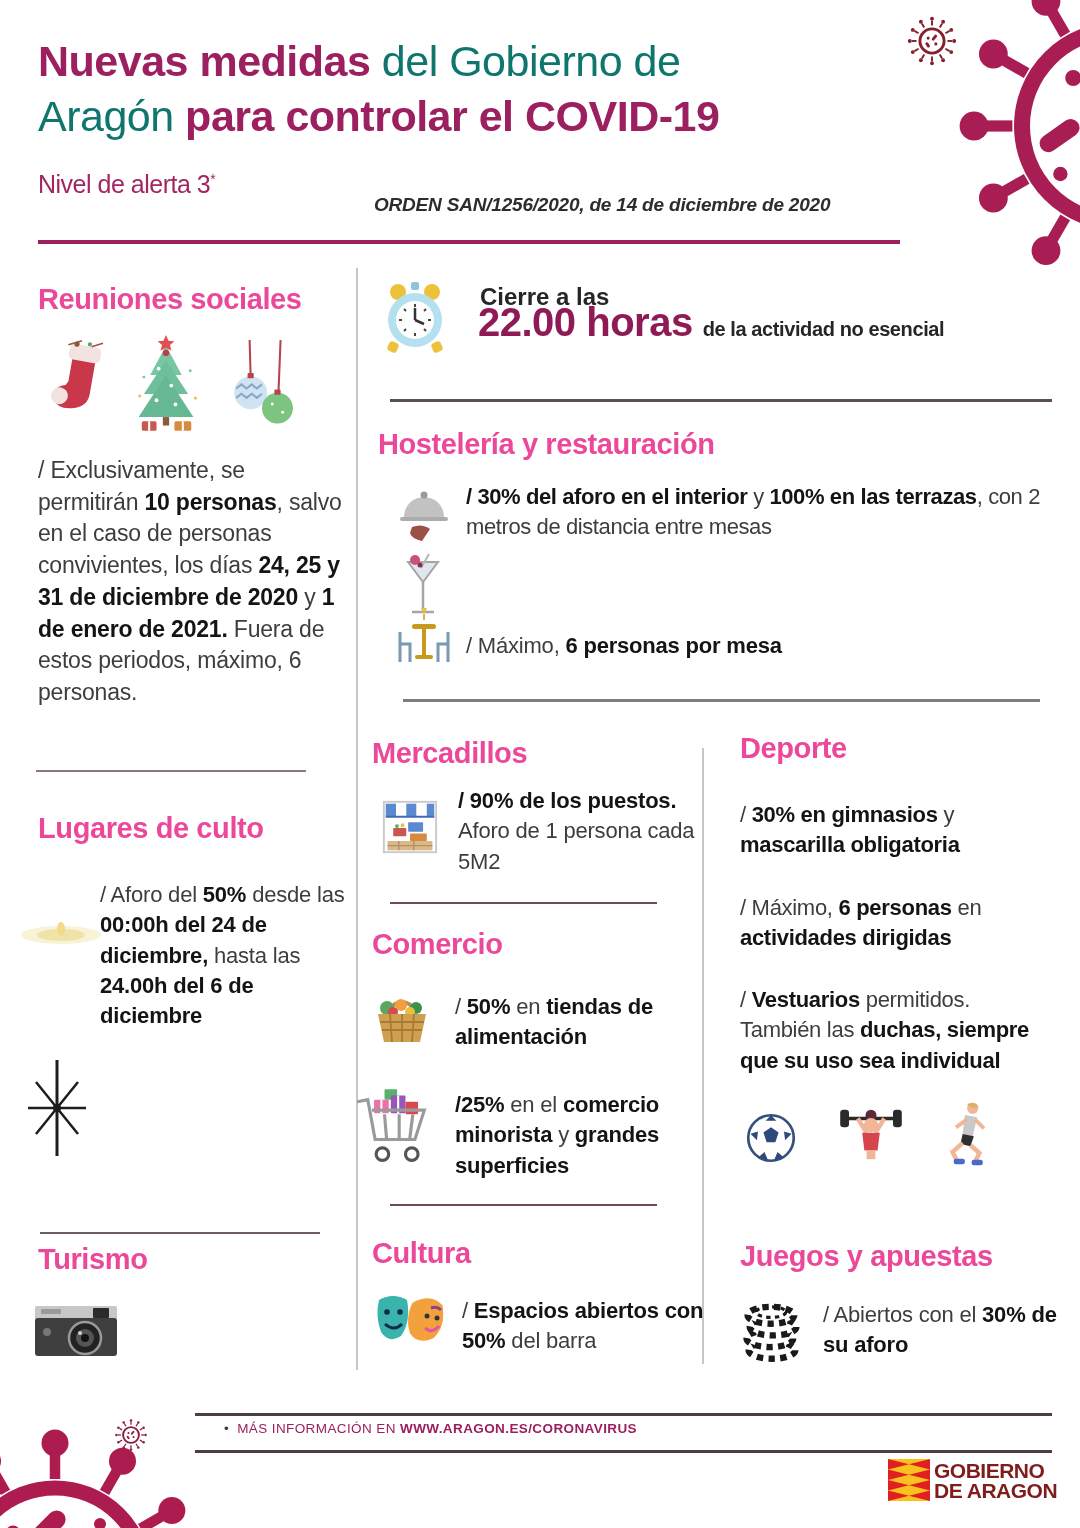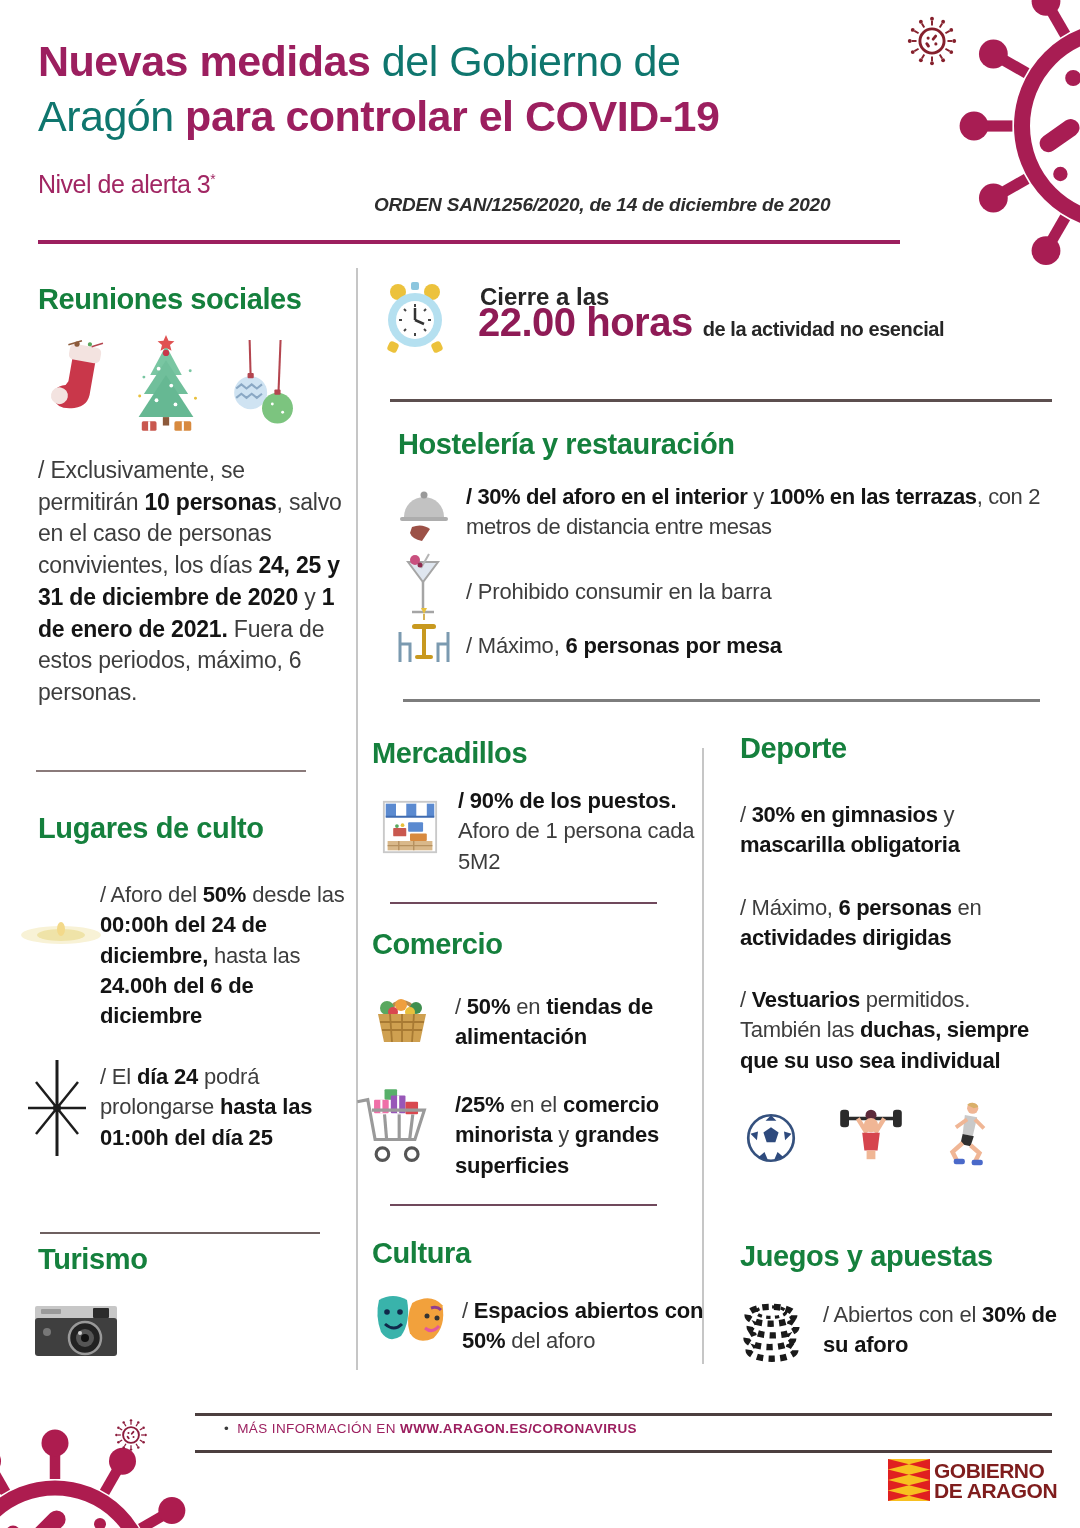--- a/index.html
+++ b/index.html
@@ -7,21 +7,21 @@
         font-family:"Liberation Sans",sans-serif;margin:0 auto;}
   .abs{position:absolute;}
   .title{position:absolute;left:38px;top:34px;width:880px;font-size:43px;line-height:1.28;
          color:#2d2d2d;font-weight:400;letter-spacing:-0.5px;}
   .title .accent{color:#9c1f5f;font-weight:700;}
   .title .plain{color:#0f766e;}
   .alert{position:absolute;left:38px;top:170px;font-size:25px;color:#a12663;letter-spacing:-0.5px;}
   .alert .sup{vertical-align:super;font-size:55%;}
   .order{position:absolute;left:374px;top:194px;font-size:19px;font-style:italic;font-weight:700;
          color:#2d2d2d;letter-spacing:-0.2px;}
-  .sec-h{position:absolute;font-size:29px;font-weight:700;color:#15803d;letter-spacing:-0.4px;}
+  .sec-h{position:absolute;font-size:29px;font-weight:700;color:#ec4899;letter-spacing:-0.4px;}
   .body{position:absolute;font-size:22px;line-height:1.38;color:#3d3d3d;letter-spacing:-0.2px;}
   .body .b{font-weight:700;color:#141414;}
   .body-lg{font-size:23px;}
   .rule{position:absolute;background:#7a6a6a;}
   .vrule{position:absolute;width:2px;background:#c6c6c6;}
   .cierre-line1{position:absolute;left:480px;top:283px;font-size:24px;font-weight:700;color:#262626;}
   .cierre-line2{position:absolute;left:478px;top:300px;width:575px;white-space:nowrap;}
   .cierre-big{font-size:40px;font-weight:700;color:#8f1b56;letter-spacing:-0.5px;}
   .cierre-rest{font-size:20px;font-weight:700;color:#262626;letter-spacing:-0.4px;padding-left:10px;}
   .foot-text{position:absolute;left:224px;top:1421px;font-size:13.5px;letter-spacing:0.4px;color:#9c1f5f;}
@@ -199,21 +199,20 @@
 
   <svg class="abs" style="left:22px;top:1058px;" width="70" height="100" viewBox="0 0 70 100">
     <g stroke="#1d1d1d" fill="none">
       <line x1="35" y1="2" x2="35" y2="98" stroke-width="3"></line>
       <line x1="6" y1="50" x2="64" y2="50" stroke-width="2.5"></line>
       <line x1="14" y1="24" x2="56" y2="76" stroke-width="2.5"></line>
       <line x1="56" y1="24" x2="14" y2="76" stroke-width="2.5"></line>
     </g>
     <circle cx="35" cy="50" r="4" fill="#1d1d1d"></circle>
   </svg>
-  <div class="body" style="left:100px;top:1062px;width:250px;"><span>/ El </span><span class="b">día 24</span><span> podrá prolongarse </span><span class="b">hasta las 01:00h del día 25</span></div>
 
   <div class="rule" style="left:40px;top:1232px;width:280px;height:2px;background:#6e6060;"></div>
 
   <div class="sec-h" style="left:38px;top:1243px;">Turismo</div>
   <svg class="abs" style="left:32px;top:1300px;" width="88" height="60" viewBox="0 0 86 60">
     <rect x="2" y="6" width="82" height="16" rx="2" fill="#c7c7c7"></rect>
     <rect x="2" y="18" width="82" height="38" rx="3" fill="#3f3f3f"></rect>
     <rect x="60" y="8" width="16" height="10" rx="1" fill="#2b2b2b"></rect>
     <rect x="8" y="9" width="20" height="5" rx="1" fill="#9a9a9a"></rect>
     <circle cx="52" cy="38" r="16" fill="#222" stroke="#999" stroke-width="2.5"></circle>
@@ -243,39 +242,38 @@
     </g>
     <line x1="33" y1="40" x2="33" y2="28" stroke="#333" stroke-width="2.5"></line>
     <line x1="33" y1="40" x2="42" y2="44" stroke="#333" stroke-width="2.5"></line>
   </svg>
   <div class="cierre-line1">Cierre a las</div>
   <div class="cierre-line2">
     <span class="cierre-big">22.00 horas</span><span class="cierre-rest">de la actividad no esencial</span>
   </div>
   <div class="rule" style="left:390px;top:399px;width:662px;height:3px;background:#5c4f4f;"></div>
 
-  <div class="sec-h" style="left:378px;top:428px;margin-left:20px;">Hostelería y restauración</div>
+  <div class="sec-h" style="left:378px;top:428px;">Hostelería y restauración</div>
 
   <svg class="abs" style="left:398px;top:487px;" width="52" height="62" viewBox="0 0 52 62">
     <path d="M6,30 A20,20 0 0 1 46,30 Z" fill="#c2c2c2"></path>
     <circle cx="26" cy="8" r="3.5" fill="#9a9a9a"></circle>
     <rect x="2" y="30" width="48" height="4" rx="2" fill="#adadad"></rect>
     <path d="M14,40 Q24,36 32,42 L24,54 Q14,52 12,46 Z" fill="#9c5147"></path>
   </svg>
   <div class="body" style="left:466px;top:482px;width:586px;letter-spacing:-0.4px;"><span class="b">/ 30% del aforo en el interior</span><span> y </span><span class="b">100% en las terrazas</span><span>, con 2 metros de distancia entre mesas</span></div>
 
   <svg class="abs" style="left:404px;top:552px;" width="38" height="68" viewBox="0 0 38 68">
     <path d="M4,10 L19,30 L34,10 Z" fill="#dfe6ef" stroke="#a5a5a5" stroke-width="2"></path>
     <line x1="19" y1="30" x2="19" y2="58" stroke="#a5a5a5" stroke-width="2.5"></line>
     <line x1="8" y1="60" x2="30" y2="60" stroke="#a5a5a5" stroke-width="2.5"></line>
     <line x1="25" y1="2" x2="17" y2="16" stroke="#b5b5b5" stroke-width="2"></line>
     <circle cx="11" cy="8" r="5" fill="#c9507f"></circle>
     <circle cx="16" cy="13" r="2.5" fill="#8e2c4f"></circle>
   </svg>
-  <div class="body" style="left:466px;top:577px;width:560px;"><span>/ Prohibido consumir en la barra</span></div>
 
   <svg class="abs" style="left:392px;top:606px;" width="64" height="60" viewBox="0 0 64 60">
     <polygon points="29,2 35,2 32,8" fill="#e8c03c"></polygon>
     <line x1="32" y1="8" x2="32" y2="14" stroke="#c8991f" stroke-width="1.5"></line>
     <g stroke="#7b9ab0" stroke-width="3" fill="none">
       <path d="M8,26 L8,56 M8,38 L18,38 L18,56"></path>
       <path d="M56,26 L56,56 M56,38 L46,38 L46,56"></path>
     </g>
     <rect x="20" y="18" width="24" height="5" rx="2.5" fill="#c8991f"></rect>
     <rect x="30" y="23" width="4" height="26" fill="#c8991f"></rect>
@@ -355,21 +353,21 @@
     <path d="M36,18 Q52,4 66,14 Q74,34 64,48 Q50,58 40,48 Q32,34 36,18 Z" fill="#f2a13c" transform="rotate(12 52 32)"></path>
     <path d="M58,20 q6,-2 10,2" stroke="#8f3f8f" stroke-width="3" fill="none"></path>
     <circle cx="54" cy="28" r="2.5" fill="#333"></circle>
       <circle cx="64" cy="30" r="2.5" fill="#333"></circle>
     <path d="M52,40 q7,6 14,-2" stroke="#e4579b" stroke-width="3" fill="none"></path>
     <path d="M6,12 Q20,4 34,12 Q38,34 28,48 Q16,56 8,44 Q2,28 6,12 Z" fill="#39b3ab"></path>
     <circle cx="14" cy="24" r="2.8" fill="#10284a"></circle>
       <circle cx="27" cy="24" r="2.8" fill="#10284a"></circle>
     <path d="M12,36 q9,8 17,0" stroke="#10284a" stroke-width="3" fill="none"></path>
   </svg>
-  <div class="body" style="left:462px;top:1296px;width:245px;"><span>/ </span><span class="b">Espacios abiertos con 50%</span><span> del aforo</span></div>
+  <div class="body" style="left:462px;top:1296px;width:245px;"><span>/ </span><span class="b">Espacios abiertos con 50%</span><span> del barra</span></div>
 
   <div class="sec-h" style="left:740px;top:732px;text-align:right;">Deporte</div>
   <div class="body" style="left:740px;top:800px;width:305px;letter-spacing:-0.3px;"><span>/ </span><span class="b">30% en gimnasios</span><span> y </span><span class="b">mascarilla obligatoria</span></div>
   <div class="body" style="left:740px;top:893px;width:305px;letter-spacing:-0.3px;"><span>/ Máximo, </span><span class="b">6 personas</span><span> en </span><span class="b">actividades dirigidas</span></div>
   <div class="body" style="left:740px;top:985px;width:310px;letter-spacing:-0.3px;"><span>/ </span><span class="b">Vestuarios</span><span> permitidos. También las </span><span class="b">duchas, siempre que su uso sea individual</span></div>
 
   <svg class="abs" style="left:745px;top:1112px;" width="52" height="52" viewBox="0 0 48 48">
     <circle cx="24" cy="24" r="21" fill="#fff" stroke="#35517e" stroke-width="2.5"></circle>
     <polygon points="24,14 31,19 28,28 20,28 17,19" fill="#2e4a7d"></polygon>
     <polygon points="24,3 29,8 19,8" fill="#2e4a7d"></polygon>

